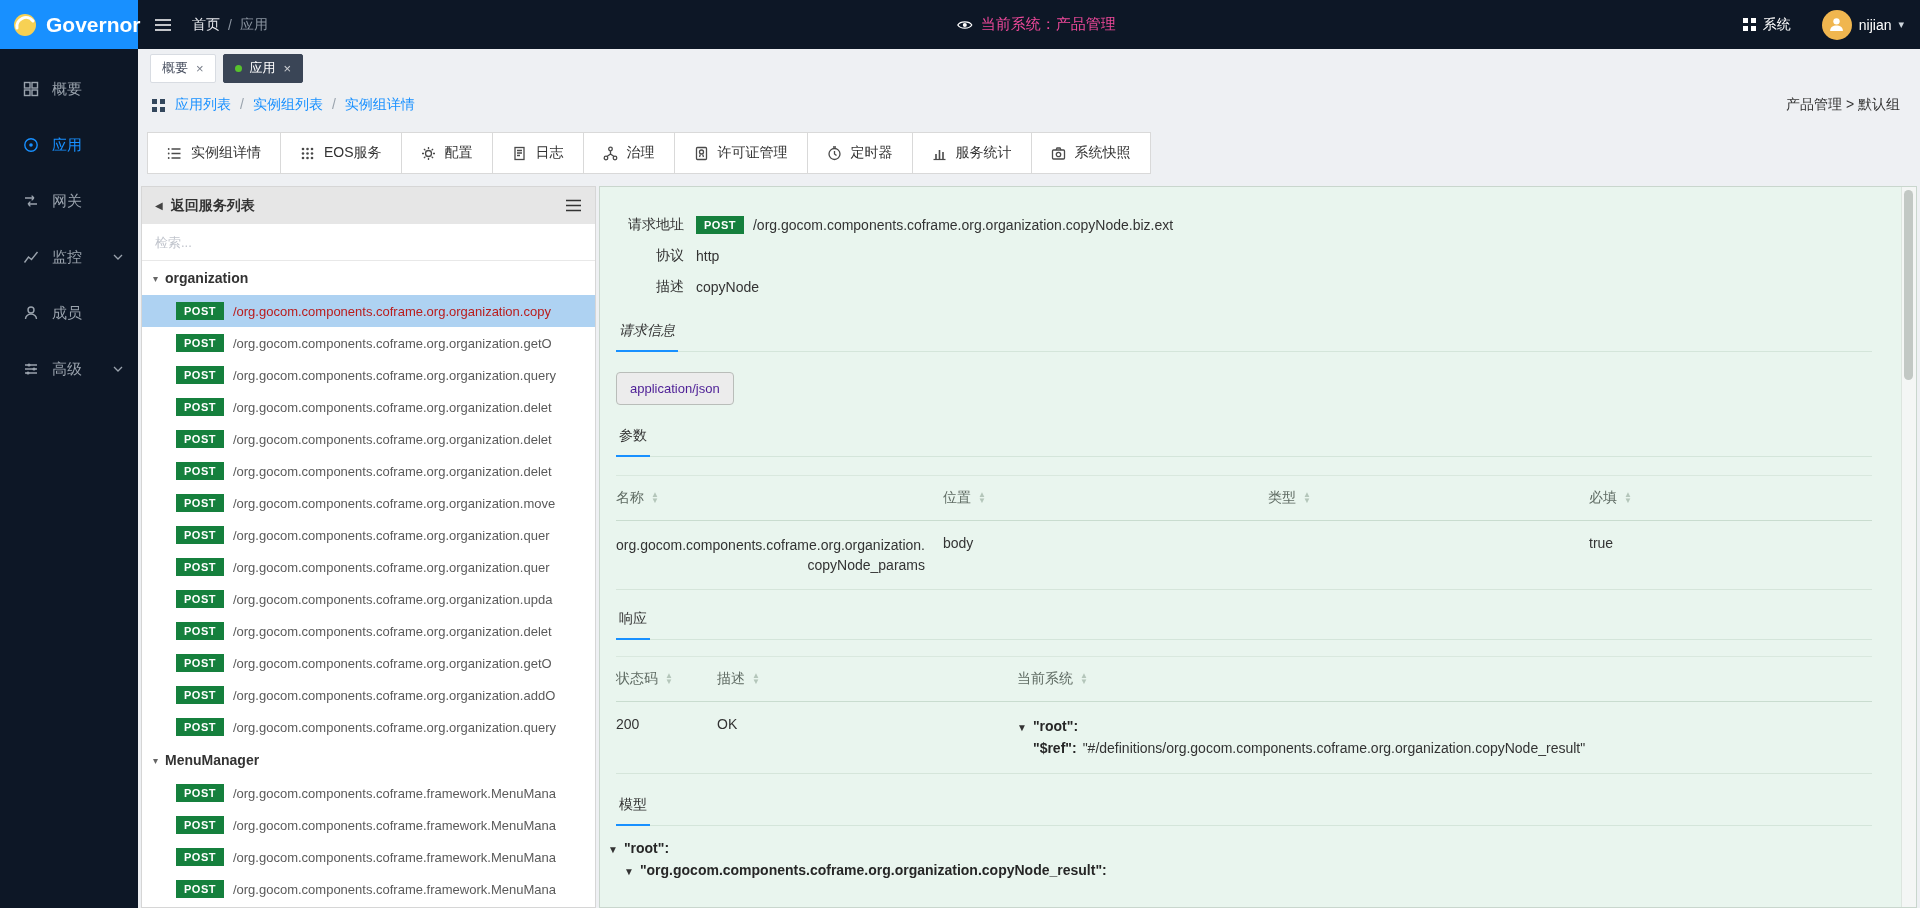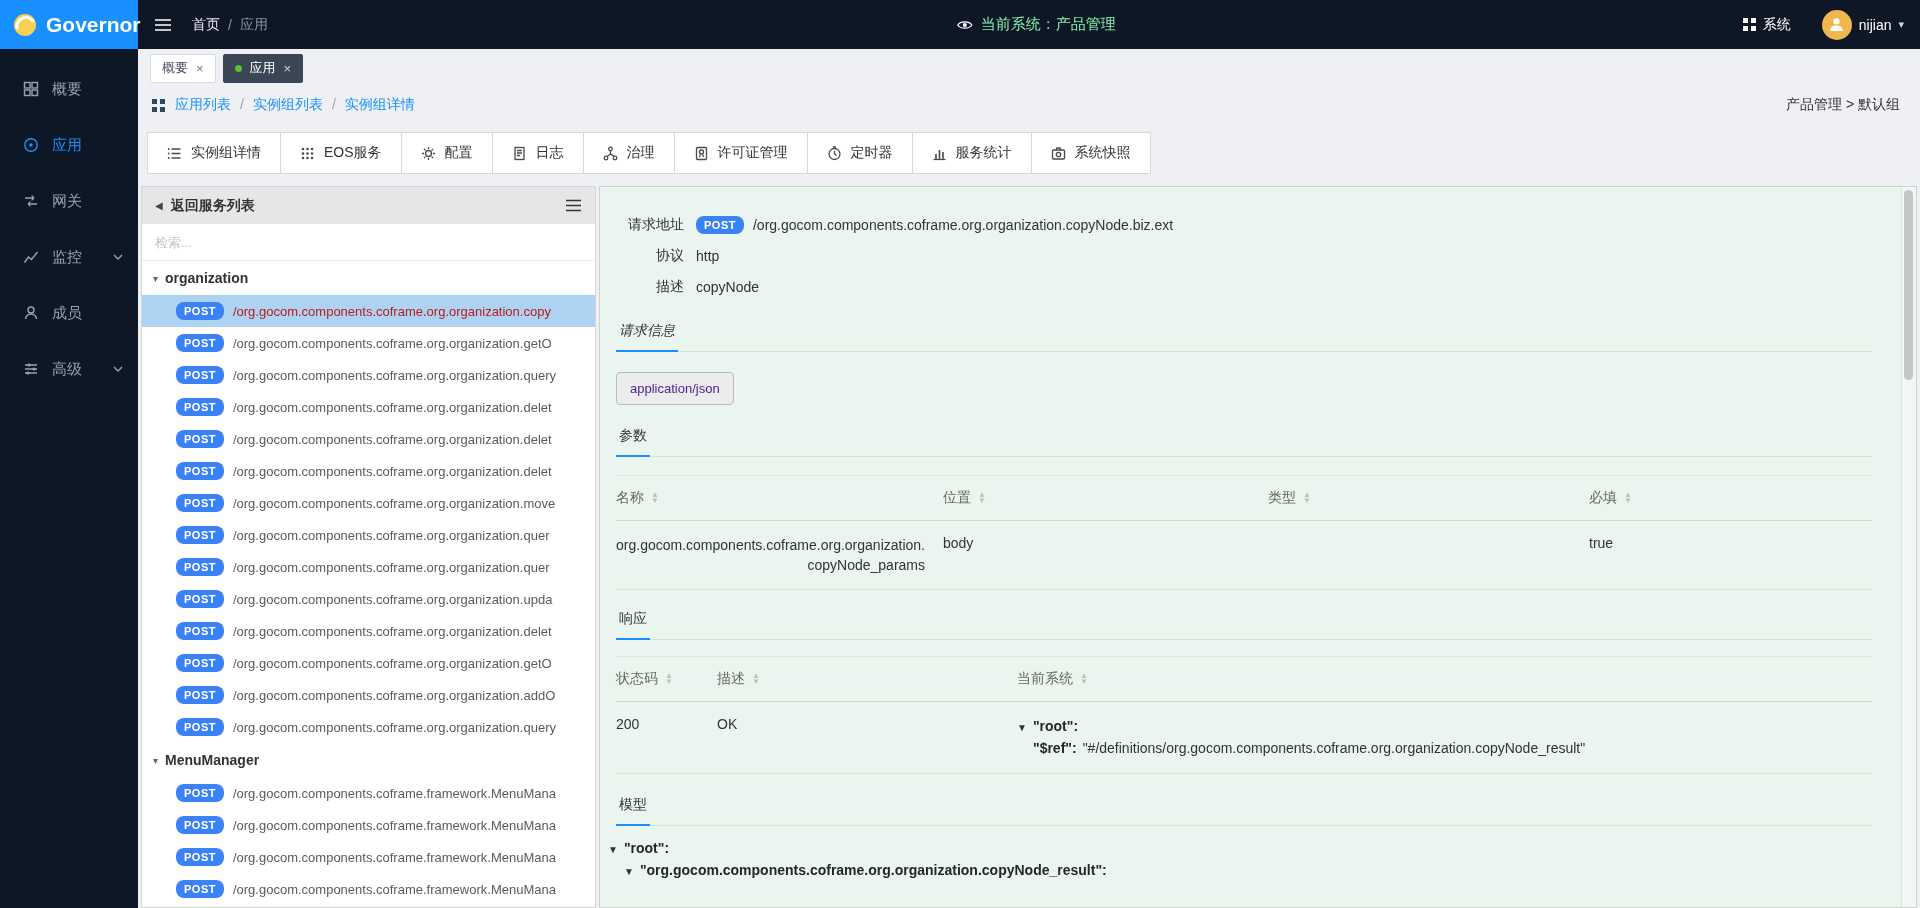--- a/index.html
+++ b/index.html
@@ -6,21 +6,21 @@
   html,body { width:1920px; height:908px; overflow:hidden; }
   body { font-family:"Liberation Sans","DejaVu Sans",sans-serif; background:#eef0f3; position:relative; font-size:14px; color:#333; }
   svg { display:block; }
 
   
   .topbar { position:absolute; top:0; left:0; width:1920px; height:49px; background:#0d1726; display:flex; align-items:center; z-index:10; }
   .logo { width:138px; height:49px; background:#1890ff; color:#fff; display:flex; align-items:center; gap:8px; padding-left:12px; font-size:21px; font-weight:bold; flex:none; }
   .burger { margin-left:16px; cursor:pointer; }
   .top-crumb { margin-left:20px; font-size:14px; color:#e8eaee; display:flex; gap:8px; align-items:center; }
   .top-crumb .dim { color:#8b95a1; }
-  .top-center { position:absolute; left:50%; top:0; transform:translateX(-2%); height:49px; display:flex; align-items:center; gap:8px; color:#86efac; font-size:15px; }
+  .top-center { position:absolute; left:50%; top:0; transform:translateX(-2%); height:49px; display:flex; align-items:center; gap:8px; color:#ec4899; font-size:15px; }
   .top-right { margin-left:auto; display:flex; align-items:center; gap:9px; padding-right:16px; color:#fff; font-size:14px; }
   .sys-btn { display:flex; align-items:center; gap:7px; cursor:pointer; margin-right:22px; }
   .avatar { width:30px; height:30px; border-radius:50%; background:#f0b64f; display:flex; align-items:center; justify-content:center; overflow:hidden; }
   .user-wrap { display:flex; align-items:center; gap:7px; cursor:pointer; }
   .caret-txt { font-size:11px; color:#cfd6dd; }
 
   
   .sidebar { position:absolute; top:49px; left:0; bottom:0; width:138px; background:#0d1726; padding-top:12px; }
   .side-item { height:56px; display:flex; align-items:center; gap:13px; padding-left:23px; color:#9aa3ad; font-size:15px; cursor:pointer; position:relative; }
   .side-item.active { color:#1890ff; }
@@ -55,21 +55,21 @@
   .back-ic { font-size:10px; margin-right:8px; color:#444; }
   .svc-head .panel-burger { margin-left:auto; cursor:pointer; }
   .svc-search { flex:none; }
   .svc-search input { width:100%; height:37px; border:none; border-bottom:1px solid #e8e8e8; padding:0 13px; font-size:13px; outline:none; color:#333; }
   .svc-search input::placeholder { color:#c0c4cc; }
   .svc-list { flex:1; overflow:hidden; }
   .grp-head { height:34px; display:flex; align-items:center; gap:7px; padding-left:11px; font-weight:bold; font-size:14px; color:#333; cursor:pointer; }
   .grp-caret { font-size:10px; color:#666; }
   .svc-item { height:32px; display:flex; align-items:center; gap:9px; padding:0 6px 0 34px; cursor:pointer; }
   .svc-item.selected { background:#aed2f2; }
-  .badge { background:#3b82f6; color:#fff; font-size:11px; font-weight:bold; padding:3px 8px; border-radius:8px; letter-spacing:.5px; flex:none; }
+  .badge { background:#15803d; color:#fff; font-size:11px; font-weight:bold; padding:3px 8px; border-radius:0; letter-spacing:.5px; flex:none; }
   .svc-path { font-size:13px; color:#5a5a5a; white-space:nowrap; overflow:hidden; flex:1; }
   .svc-item.selected .svc-path { color:#b91c1c; }
 
   
   .detail { flex:1; background:#e9f5ee; border:1px solid #c9d6cd; position:relative; overflow:hidden; padding:16px 44px 0 16px; }
   .section-tab { border-bottom:1px solid #d4e5da; }
   .section-tab > span { display:inline-block; padding:0 3px 10px; border-bottom:2px solid #1890ff; margin-bottom:-1px; font-size:14px; color:#333; }
   .kv-row { display:flex; align-items:center; margin-top:13px; font-size:14px; }
   .kv-label { width:68px; text-align:right; margin-right:12px; color:#333; flex:none; }
   .kv-val { color:#333; }

